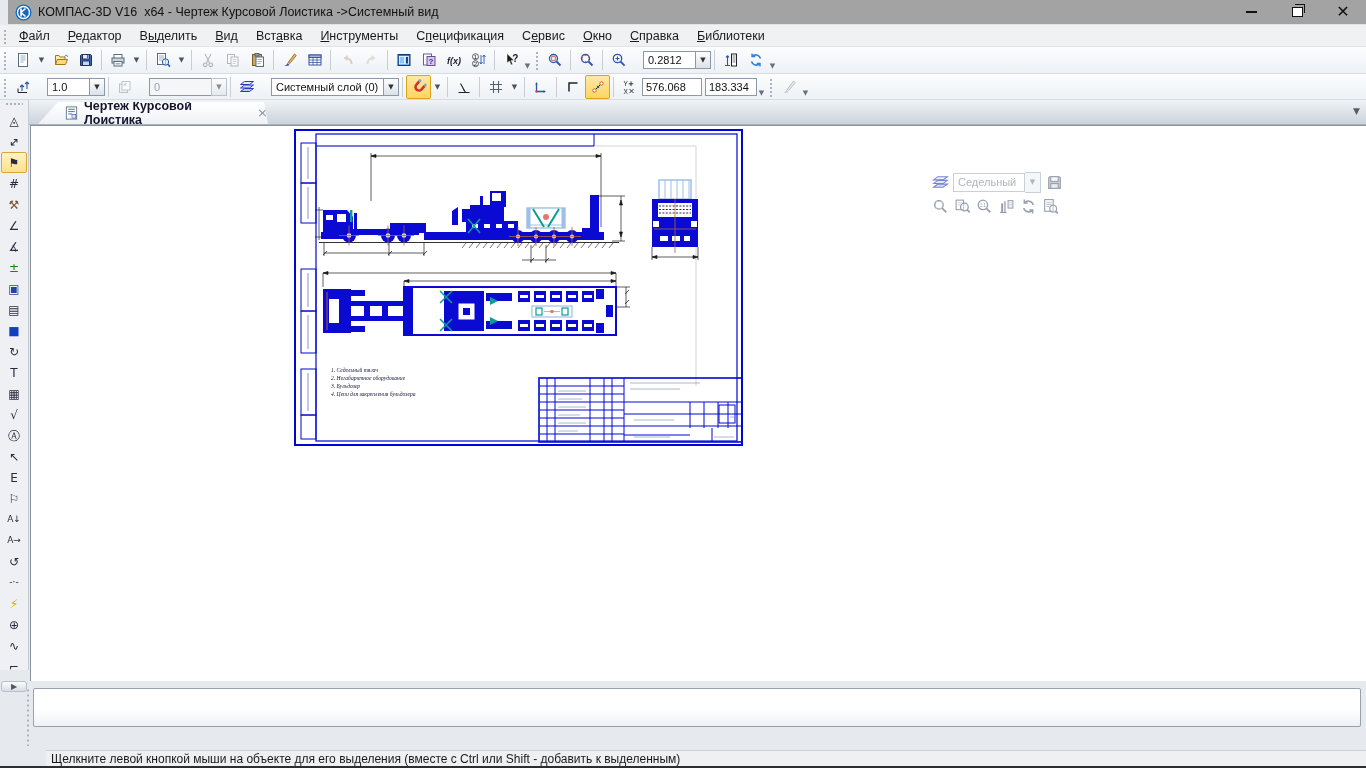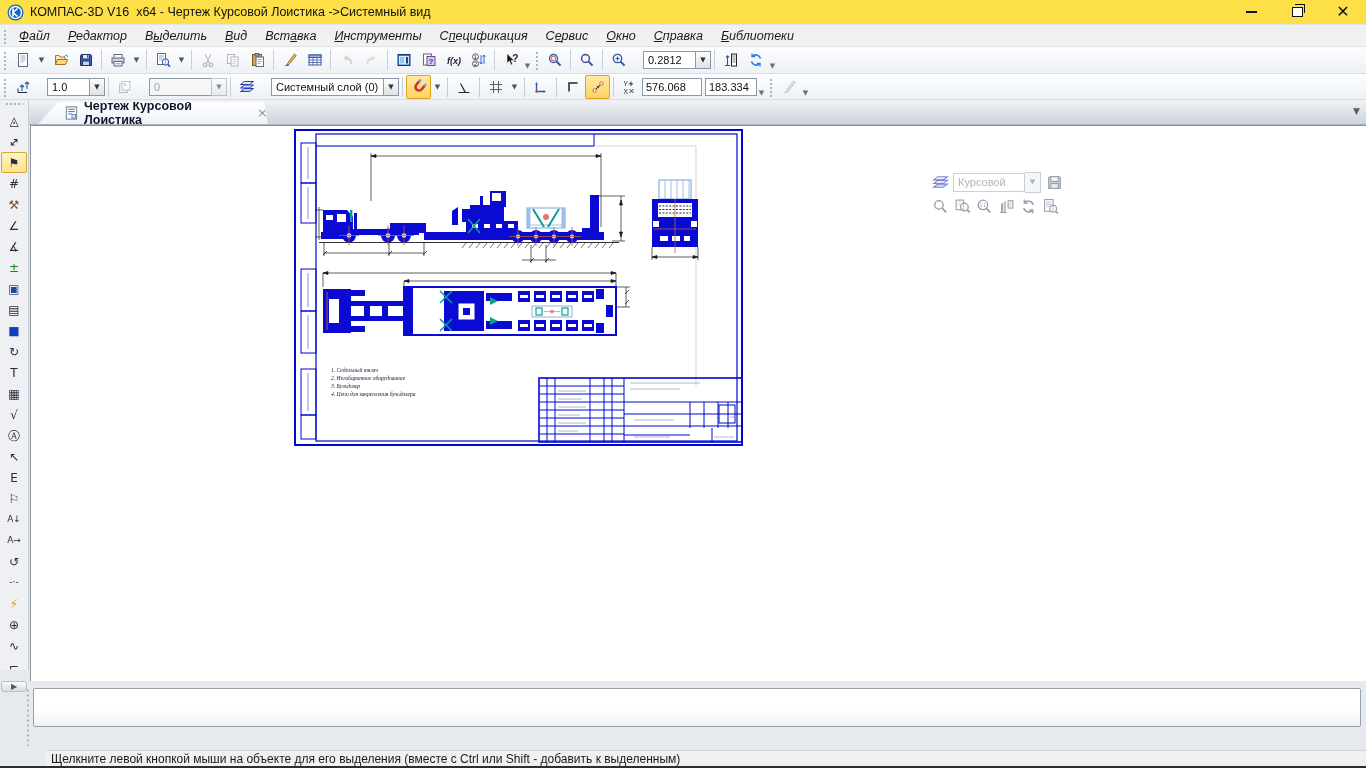--- a/index.html
+++ b/index.html
@@ -1,18 +1,18 @@
 <!DOCTYPE html>
 <html><head>
 <meta charset="utf-8">
 <style>
   html,body{margin:0;padding:0;width:1366px;height:768px;overflow:hidden;
     font-family:"Liberation Sans",sans-serif;background:#e6e9ed;-webkit-font-smoothing:antialiased;}
   
-  .titlebar{position:absolute;top:0;left:0;right:0;height:24px;background:#fde047;
+  .titlebar{position:absolute;top:0;left:8px;right:0;height:24px;background:#a3a3a3;
     display:flex;align-items:center;border-bottom:1px solid #e2e2e2;text-align:right;}
   .app-icon{width:17px;height:17px;margin:0 6px 0 7px;flex:none;}
   .title-text{font-size:12.5px;color:#111;white-space:pre;}
   .win-controls{margin-left:auto;display:flex;height:24px;}
   .wbtn{width:46px;height:24px;display:flex;align-items:center;justify-content:center;color:#111;}
   .min-glyph{width:11px;height:1.4px;background:#111;}
   .rst-glyph{width:9px;height:8px;border:1.3px solid #111;position:relative;background:#fff;}
   .rst-glyph:before{content:"";position:absolute;left:2px;top:-4px;width:9px;height:8px;border:1.3px solid #111;border-bottom:none;border-left:none;}
   .cls-glyph{font-size:16px;line-height:16px;font-family:"DejaVu Sans",sans-serif;}
   
@@ -109,21 +109,21 @@
         <div class="rst-glyph"></div>
       </div>
     <div class="wbtn">
         <span class="cls-glyph">✕</span>
       </div>
   </div>
 </div>
 
 <div class="menubar">
   <span class="grip" style="height:16px"></span>
-  <div id="menu-items" style="display:flex;font-style:italic;">
+  <div id="menu-items" style="display:flex;">
       <span class="menu-item"><u>Ф</u>айл</span>
       <span class="menu-item"><u>Р</u>едактор</span>
       <span class="menu-item">В<u>ы</u>делить</span>
       <span class="menu-item"><u>В</u>ид</span>
       <span class="menu-item">Вст<u>а</u>вка</span>
       <span class="menu-item"><u>И</u>нструменты</span>
       <span class="menu-item">С<u>п</u>ецификация</span>
       <span class="menu-item">С<u>е</u>рвис</span>
       <span class="menu-item"><u>О</u>кно</span>
       <span class="menu-item"><u>С</u>правка</span>
@@ -743,21 +743,21 @@
   <div class="overlay-tb">
     <div class="ov-row">
       <span class="ov-btn">
           <svg viewBox="0 0 16 16">
             <path d="M1.5 5.5l4-3h9l-4 3z" fill="#e8eef8" stroke="#2a3ac0"></path>
             <path d="M1.5 9l4-3h9l-4 3z" fill="#d0dcf0" stroke="#2a3ac0"></path>
             <path d="M1.5 12.5l4-3h9l-4 3z" fill="#b8cce8" stroke="#2a3ac0"></path>
           </svg>
         </span>
       <span class="ov-combo">
-        <span class="cfld">Курсовой</span>
+        <span class="cfld">Седельный</span>
         <span class="cdd">▼</span>
       </span>
       <span class="ov-btn">
           <svg viewBox="0 0 16 16">
             <path d="M2.5 3.5l1-1h9l1 1v10h-11z" fill="#aab6c6" stroke="#5a6676"></path>
             <rect x="4.5" y="2.5" width="7" height="4.5" fill="#eef2f6" stroke="#5a6676"></rect>
             <rect x="4.5" y="9" width="7" height="4.5" fill="#d8dfe8" stroke="#5a6676"></rect>
           </svg>
         </span>
     </div>

